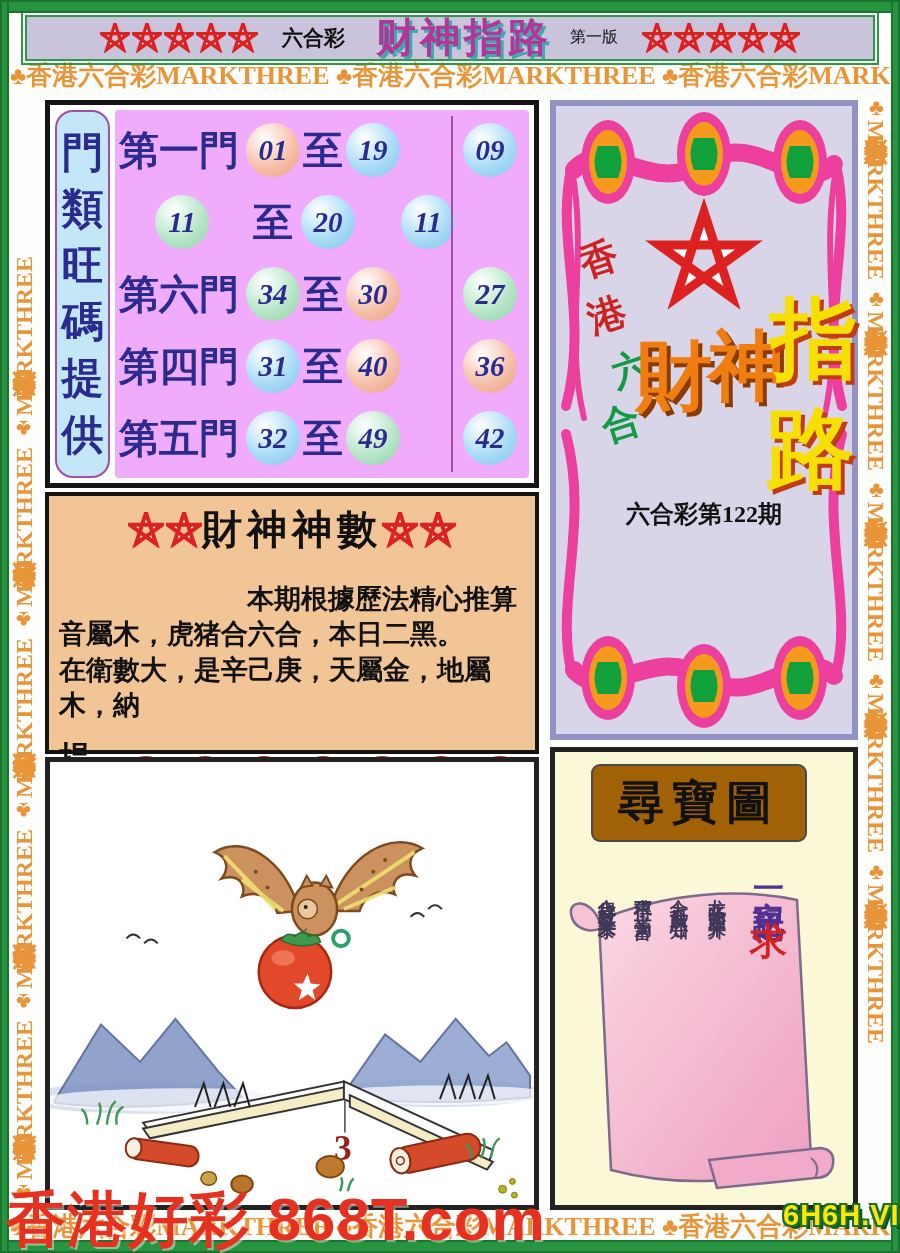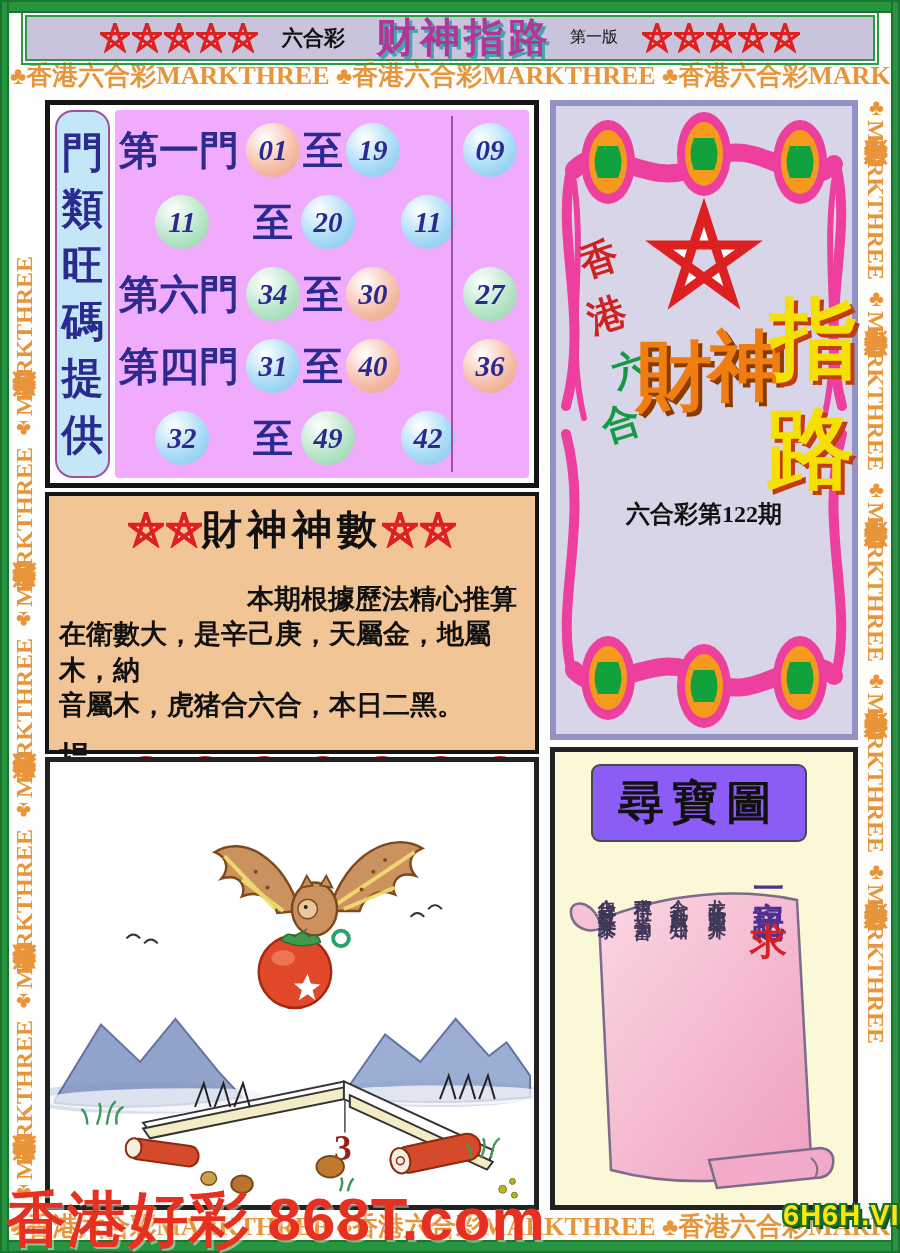--- a/index.html
+++ b/index.html
@@ -68,21 +68,21 @@
   #poster-art{position:absolute;left:0;top:0;width:296px;height:628px;}
   .corner-char{position:absolute;font-weight:bold;font-size:38px;transform:rotate(-18deg);z-index:3;}
   .big-char{position:absolute;font-weight:bold;z-index:3;line-height:1;}
   .big-char.orange{color:#ef7d10;font-size:76px;text-shadow:4px 4px 0 #8a3c00;}
   .big-char.yellow{color:#f6df02;font-size:88px;text-shadow:4px 4px 0 #c23c10;}
   #poster-issue{position:absolute;left:0;top:392px;width:296px;text-align:center;
     font-size:24px;font-weight:bold;color:#111;z-index:3;}
   
   #treasure-panel{position:absolute;left:550px;top:747px;width:308px;height:463px;background:#fbf8d8;
     border:5px solid #222;box-sizing:border-box;z-index:2;}
-  #tp-title{position:absolute;left:36px;top:12px;width:212px;height:74px;background:#8b5cf6;
+  #tp-title{position:absolute;left:36px;top:12px;width:212px;height:74px;background:#a16207;
     border:2px solid #4a4a4a;border-radius:9px;display:flex;align-items:center;justify-content:center;
     font-size:46px;font-weight:bold;color:#111;letter-spacing:8px;}
   #scroll-art{position:absolute;left:4px;top:96px;width:292px;height:360px;}
   .vcol{position:absolute;writing-mode:vertical-rl;font-weight:bold;z-index:3;}
   #tp-headline{left:188px;top:120px;height:310px;font-size:31px;color:#503090;letter-spacing:4px;}
   #tp-headline .tail{color:#d42222;font-size:37px;}
   .verse{top:132px;height:300px;font-size:18px;color:#403858;letter-spacing:4px;}
   
   #site-text{position:absolute;left:6px;top:1180px;z-index:9;font-size:60px;font-weight:bold;
     color:#e63120;letter-spacing:1px;font-family:"Liberation Sans","DejaVu Sans",sans-serif;
@@ -181,20 +181,21 @@
         </div>
         <div class="grow">
           <span class="glabel">第四門</span>
           <span class="ball blue">31</span>
           <span class="zhi">至</span>
           <span class="ball pink">40</span>
           <span></span>
           <span class="ball pink">36</span>
         </div>
         <div class="grow">
+          <span class="glabel">第五門</span>
           <span class="ball blue">32</span>
           <span class="zhi">至</span>
           <span class="ball green">49</span>
           <span></span>
           <span class="ball blue">42</span>
         </div>
       </div>
   </div>
 </div>
 
@@ -212,22 +213,22 @@
     <span class="hstars">
         <svg width="36" height="36" viewBox="0 0 100 100">
           <path d="M 50.0,2.0 L 78.2,88.8 L 4.3,35.2 L 95.7,35.2 L 21.8,88.8 Z" fill="#ffffff" fill-rule="evenodd" stroke="#dd2020" stroke-width="11" stroke-linejoin="miter"></path>
         </svg>
         <svg width="36" height="36" viewBox="0 0 100 100">
           <path d="M 50.0,2.0 L 78.2,88.8 L 4.3,35.2 L 95.7,35.2 L 21.8,88.8 Z" fill="#ffffff" fill-rule="evenodd" stroke="#dd2020" stroke-width="11" stroke-linejoin="miter"></path>
         </svg>
       </span>
   </div>
   <div id="ss-intro">本期根據歷法精心推算</div>
+  <div class="ss-body">音屬木，虎猪合六合，本日二黑。</div>
   <div class="ss-body">在衛數大，是辛己庚，天屬金，地屬木，納</div>
-  <div class="ss-body">音屬木，虎猪合六合，本日二黑。</div>
   <div id="ss-provide">
     <span id="ss-provide-label">提供:</span>
   <span class="pball">03</span>
       <span class="pball">18</span>
       <span class="pball">20</span>
       <span class="pball">31</span>
       <span class="pball">34</span>
       <span class="pball">42</span>
       <span class="pball">43</span>
     </div>

